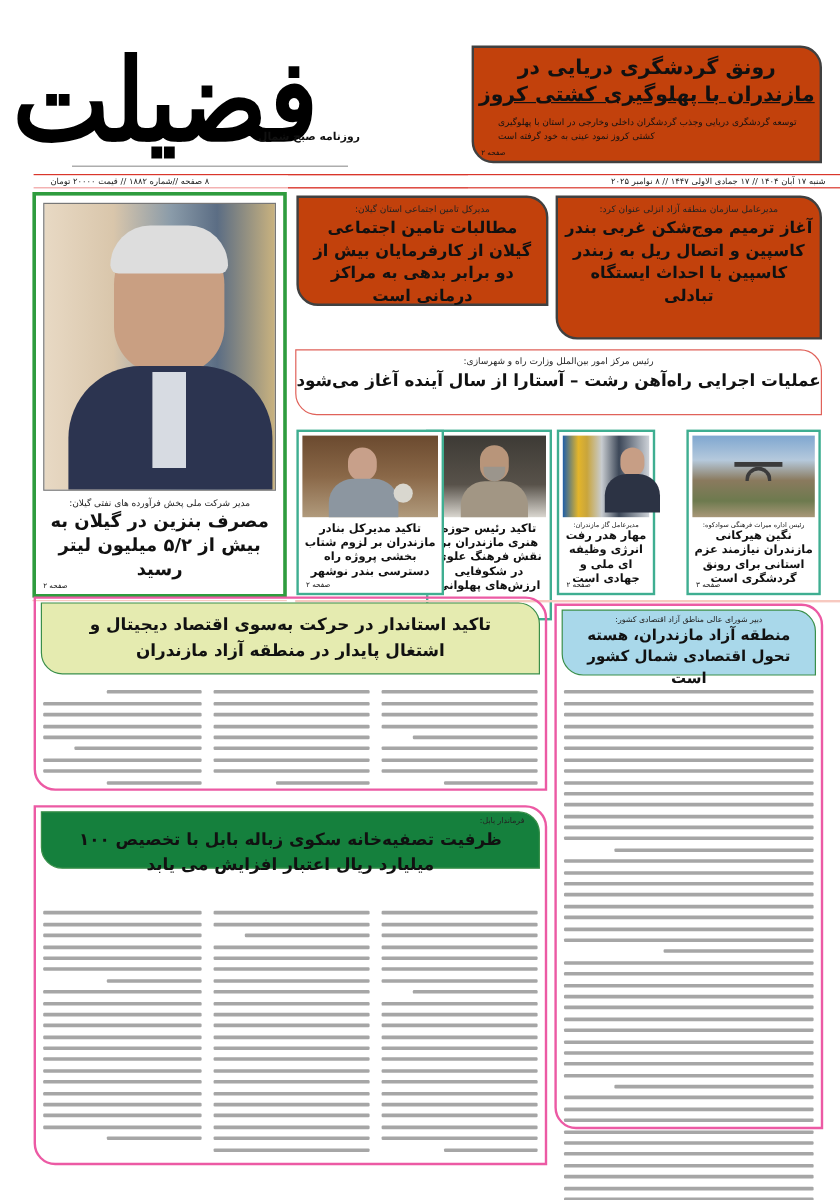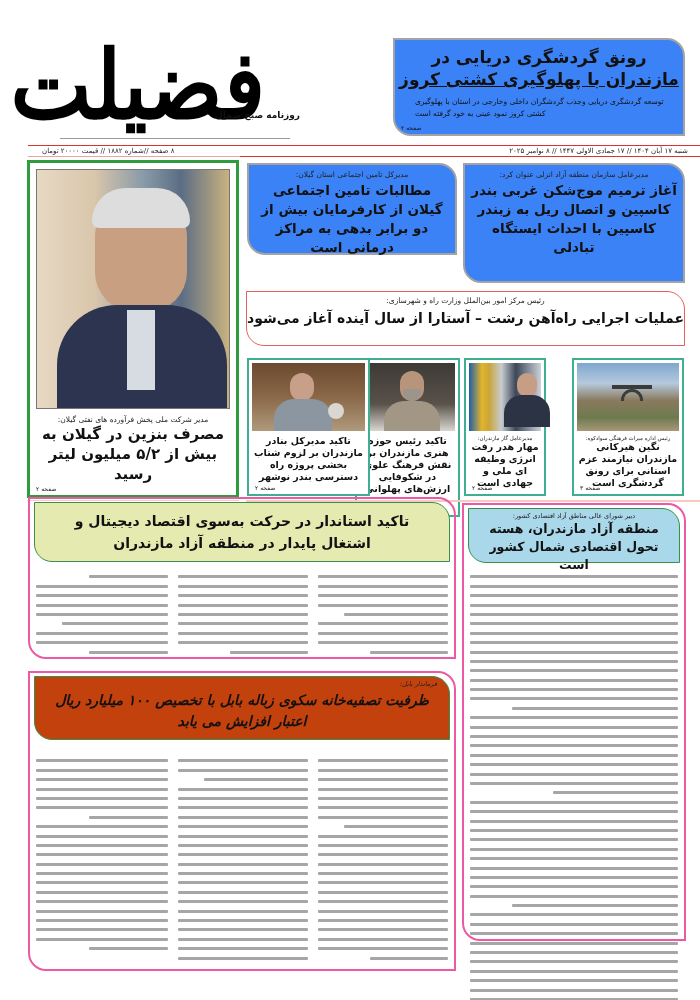--- a/index.html
+++ b/index.html
@@ -4,21 +4,21 @@
 <style>
   * { box-sizing: border-box; margin: 0; padding: 0; }
   body { width: 700px; height: 1000px; background: #fff; position: relative; overflow: hidden; font-family: "DejaVu Sans", sans-serif; direction: rtl; color: #111; }
   .abs { position: absolute; }
   .logo { left: 55px; top: 30px; width: 210px; height: 110px; font-family: "DejaVu Serif", serif; font-weight: bold; font-size: 86px; line-height: 110px; color: #000; text-align: center; letter-spacing: -4px; transform: scaleY(1.1); }
   .logo-sub { left: 200px; top: 110px; width: 100px; font-size: 9px; font-weight: bold; text-align: right; }
   .logo-rule { left: 60px; top: 138px; width: 230px; height: 1px; background: #999; }
   .red-rule { height: 1px; background: #d9362b; }
   .pink-rule { height: 1px; background: #f0a0a0; }
   .meta { font-size: 7px; color: #222; white-space: nowrap; }
-  .box { border: 2px solid #a3a3a3; border-radius: 0 18px 0 18px; background: #3b82f6; }
+  .box { border: 2px solid #404040; border-radius: 0 18px 0 18px; background: #c2410c; }
   .box-red { border: 1.5px solid #e0625a; border-radius: 0 18px 0 18px; }
   .kicker { font-size: 7.5px; color: #222; text-align: center; }
   .headline { font-weight: bold; text-align: center; color: #111; }
   .page-ref { font-size: 6px; color: #111; position: absolute; left: 6px; bottom: 3px; }
   .thumb { border: 2px solid #3fae91; background: #fff; position: absolute; }
   .thumb .img { margin: 3px; height: 68px; }
   .thumb .kicker { font-size: 5.5px; margin-top: 4px; }
   .thumb .headline { font-size: 9.5px; line-height: 12px; padding: 0 3px; }
   .col-text { position: absolute; }
   .line { height: 3px; background: #888; margin: 6.4px 0 0 0; border-radius: 1px; opacity: 0.75; }
@@ -203,21 +203,21 @@
     <div class="line"></div>
       <div class="line"></div>
       <div class="line"></div>
       <div class="line"></div>
       <div class="line"></div>
       <div class="line"></div>
   </div>
 </div>
 
 <div class="abs" style="left:28px;top:671px;width:428px;height:300px;border:2px solid #ec5aa4;border-radius:0 18px 0 18px;">
-  <div style="margin:3px 4px 0 4px;height:64px;background:#c2410c;border:1.5px solid #3a8f4a;border-radius:0 18px 0 18px;font-style:italic;">
+  <div style="margin:3px 4px 0 4px;height:48px;background:#15803d;border:1.5px solid #3a8f4a;border-radius:0 18px 0 18px;">
     <div class="kicker" style="text-align:right;padding-right:12px;margin-top:3px;font-size:6.5px;">فرماندار بابل:</div>
     <div class="headline" style="font-size:14px;line-height:21px;padding:2px 20px 0;">ظرفیت تصفیه‌خانه سکوی زباله بابل با تخصیص ۱۰۰ میلیارد ریال اعتبار افزایش می یابد</div>
   </div>
   <div class="col-text" style="right:6px;top:80px;width:130px;">
     <div class="line"></div>
       <div class="line"></div>
       <div class="line"></div>
       <div class="line"></div>
       <div class="line"></div>
       <div class="line"></div>

